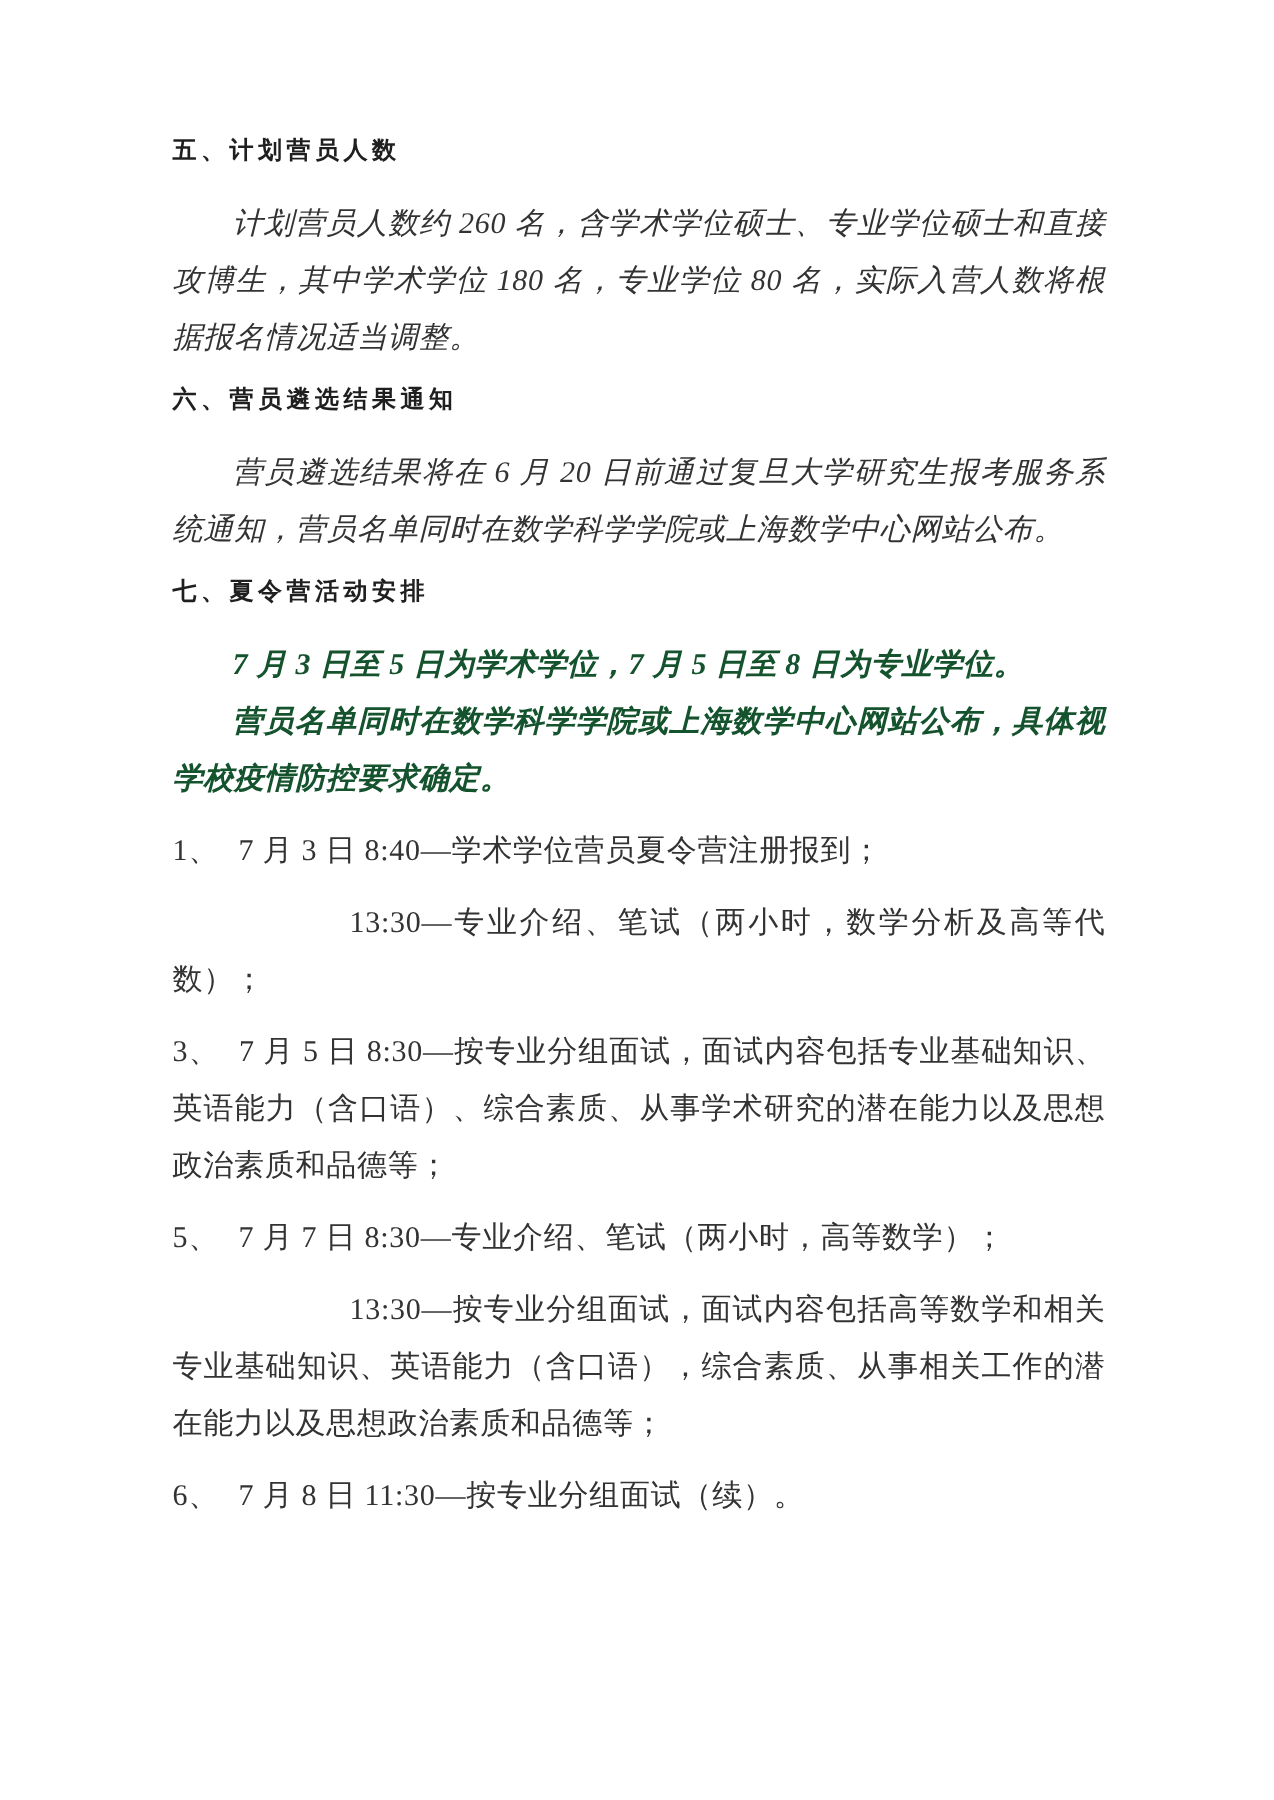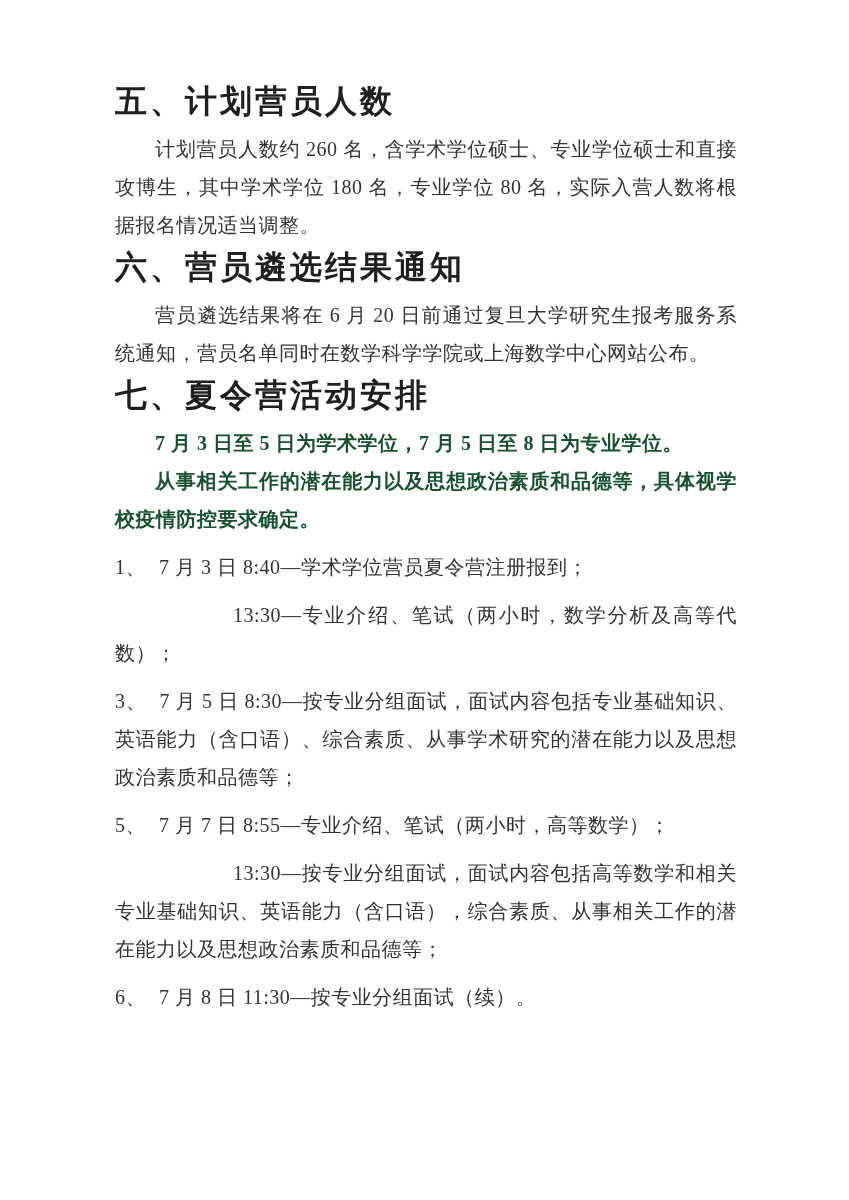--- a/index.html
+++ b/index.html
@@ -14,33 +14,34 @@
     box-sizing: border-box;
     padding: 86px 112px 20px 115px;
     background: #ffffff;
     color: #333333;
     font-family: "Liberation Serif", "DejaVu Serif", serif;
     font-size: 20px;
     overflow: hidden;
   }
   .heading {
     font-family: "Liberation Sans", "DejaVu Sans", sans-serif;
-    font-size: 32px;
+    font-size: 16px;
     font-weight: 700;
     color: #1f1f1f;
     line-height: 30px;
     letter-spacing: 3px;
     margin: 0 0 14px 0;
   }
   .para {
     margin: 0 0 8px 0;
     line-height: 38px;
     text-indent: 2em;
     text-align: justify;
     letter-spacing: 0.5px;
+    font-style: italic;
   }
   .para.bold {
     font-weight: 700;
     color: #14532d;
     margin: 0;
   }
   .item {
     margin: 10px 0 0 0;
     line-height: 38px;
     text-align: justify;
@@ -59,29 +60,29 @@
 <div class="page">
 
   <h2 class="heading">五、计划营员人数</h2>
   <p class="para">计划营员人数约 260 名，含学术学位硕士、专业学位硕士和直接攻博生，其中学术学位 180 名，专业学位 80 名，实际入营人数将根据报名情况适当调整。</p>
 
   <h2 class="heading">六、营员遴选结果通知</h2>
   <p class="para">营员遴选结果将在 6 月 20 日前通过复旦大学研究生报考服务系统通知，营员名单同时在数学科学学院或上海数学中心网站公布。</p>
 
   <h2 class="heading">七、夏令营活动安排</h2>
   <p class="para bold">7 月 3 日至 5 日为学术学位，7 月 5 日至 8 日为专业学位。</p>
-  <p class="para bold">从事相关工作的潜在能力以及思想政治素质和品德等，具体视学校疫情防控要求确定。</p>
+  <p class="para bold">营员名单同时在数学科学学院或上海数学中心网站公布，具体视学校疫情防控要求确定。</p>
 
   <p class="item"><span class="num">1、</span><span>7 月 3 日 8:40—学术学位营员夏令营注册报到；</span></p>
 
 
   <p class="item cont"><span>13:30—专业介绍、笔试（两小时，数学分析及高等代数）；</span></p>
 
   <p class="item"><span class="num">3、</span><span>7 月 5 日 8:30—按专业分组面试，面试内容包括专业基础知识、英语能力（含口语）、综合素质、从事学术研究的潜在能力以及思想政治素质和品德等；</span></p>
 
 
-  <p class="item"><span class="num">5、</span><span>7 月 7 日 8:55—专业介绍、笔试（两小时，高等数学）；</span></p>
+  <p class="item"><span class="num">5、</span><span>7 月 7 日 8:30—专业介绍、笔试（两小时，高等数学）；</span></p>
 
   <p class="item cont"><span>13:30—按专业分组面试，面试内容包括高等数学和相关专业基础知识、英语能力（含口语），综合素质、从事相关工作的潜在能力以及思想政治素质和品德等；</span></p>
 
   <p class="item"><span class="num">6、</span><span>7 月 8 日 11:30—按专业分组面试（续）。</span></p>
 
 </div>
 
 </body></html>

